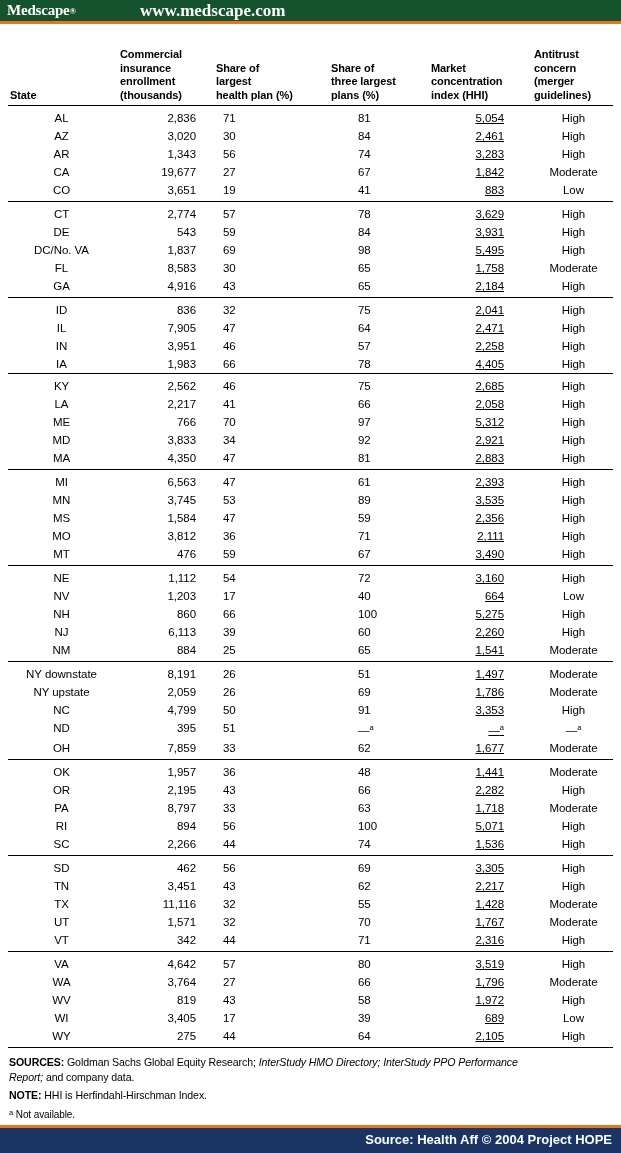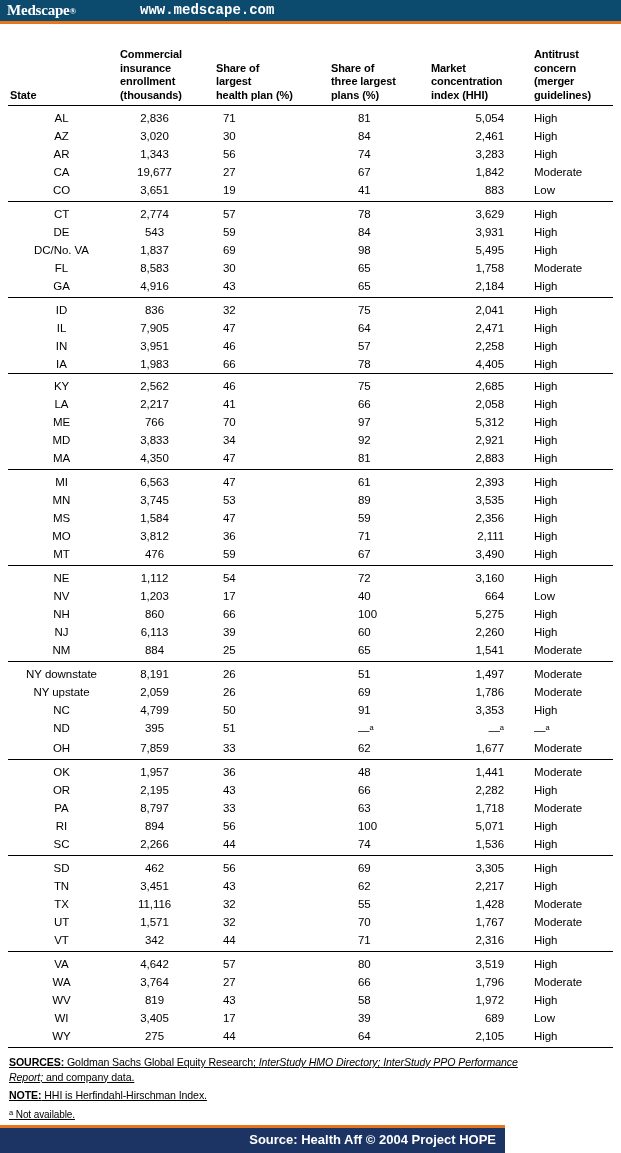--- a/index.html
+++ b/index.html
@@ -12,21 +12,21 @@
     height: 1153px;
     font-family: "Liberation Sans", sans-serif;
     color: #000000;
     position: relative;
     overflow: hidden;
   }
 
   
   .topbar {
     height: 21px;
-    background: #0c4a6e;
+    background: #14532d;
     position: relative;
     padding-left: 30px;
   }
   .topbar-logo {
     position: absolute;
     left: 7px;
     top: 2px;
     font-family: "Liberation Serif", serif;
     font-weight: bold;
     font-size: 15px;
@@ -35,23 +35,23 @@
     line-height: 17px;
   }
   .topbar-logo .reg {
     font-size: 9px;
     vertical-align: 1px;
   }
   .topbar-url {
     position: absolute;
     left: 140px;
     top: 3px;
-    font-family: Liberation Mono, monospace;
+    font-family: Liberation Serif, serif;
     font-weight: bold;
-    font-size: 14px;
+    font-size: 17px;
     color: #ffffff;
     line-height: 15px;
   }
   .orange-rule {
     height: 3px;
     background: #e8751a;
   }
 
   
   .sheet {
@@ -93,25 +93,25 @@
   thead tr.head-row th { height: 78px; }
 
   tbody td {
     font-size: 11.5px;
     line-height: 12px;
     padding: 3px 0 3px 0;
     vertical-align: top;
     letter-spacing: -0.05px;
   }
   td.v-state  { text-align: center;  padding-left: 2px; }
-  td.v-enroll { text-align: center; padding-right: 14px; }
+  td.v-enroll { text-align: right; padding-right: 14px; }
   td.v-share1 { text-align: left;  padding-left: 13px; }
   td.v-share3 { text-align: left;  padding-left: 35px; }
-  td.v-hhi    { text-align: right; padding-right: 19px; }
-  td.v-anti   { text-align: left;  padding-left: 11px; margin-top: 35px; }
+  td.v-hhi    { text-align: right; padding-right: 19px; text-decoration: underline; }
+  td.v-anti   { text-align: center;  padding-left: 11px; margin-top: 35px; }
   .grp-rule td {
     border-top: 1.4px solid #000000;
   }
   .head-rule th {
     border-bottom: 1.6px solid #000000;
   }
   .last-rule td {
     border-bottom: 1.6px solid #000000;
   }
   tbody tr.grp-first td {
@@ -125,21 +125,20 @@
     font-size: 7.5px;
     vertical-align: 4px;
     letter-spacing: 0;
   }
 
   
   .notes {
     padding: 7px 9px 0 9px;
     box-sizing: border-box;
     width: 534px;
-    text-decoration: underline;
   }
   .note-line {
     font-size: 10.6px;
     line-height: 14.5px;
     margin-bottom: 3.5px;
     letter-spacing: -0.1px;
   }
   .note-line b { font-weight: bold; }
   .note-line i { font-style: italic; }
   .note-fn {
@@ -150,21 +149,21 @@
   .note-fn sup {
     font-size: 7.5px;
     vertical-align: 3px;
   }
 
   
   .bottom-wrap {
     position: absolute;
     left: 0;
     bottom: 0;
-    width: 505px;
+    width: 621px;
   }
   .bottom-orange {
     height: 3px;
     background: #e8751a;
   }
   .bottom-bar {
     height: 25px;
     background: #1b3464;
     position: relative;
   }

